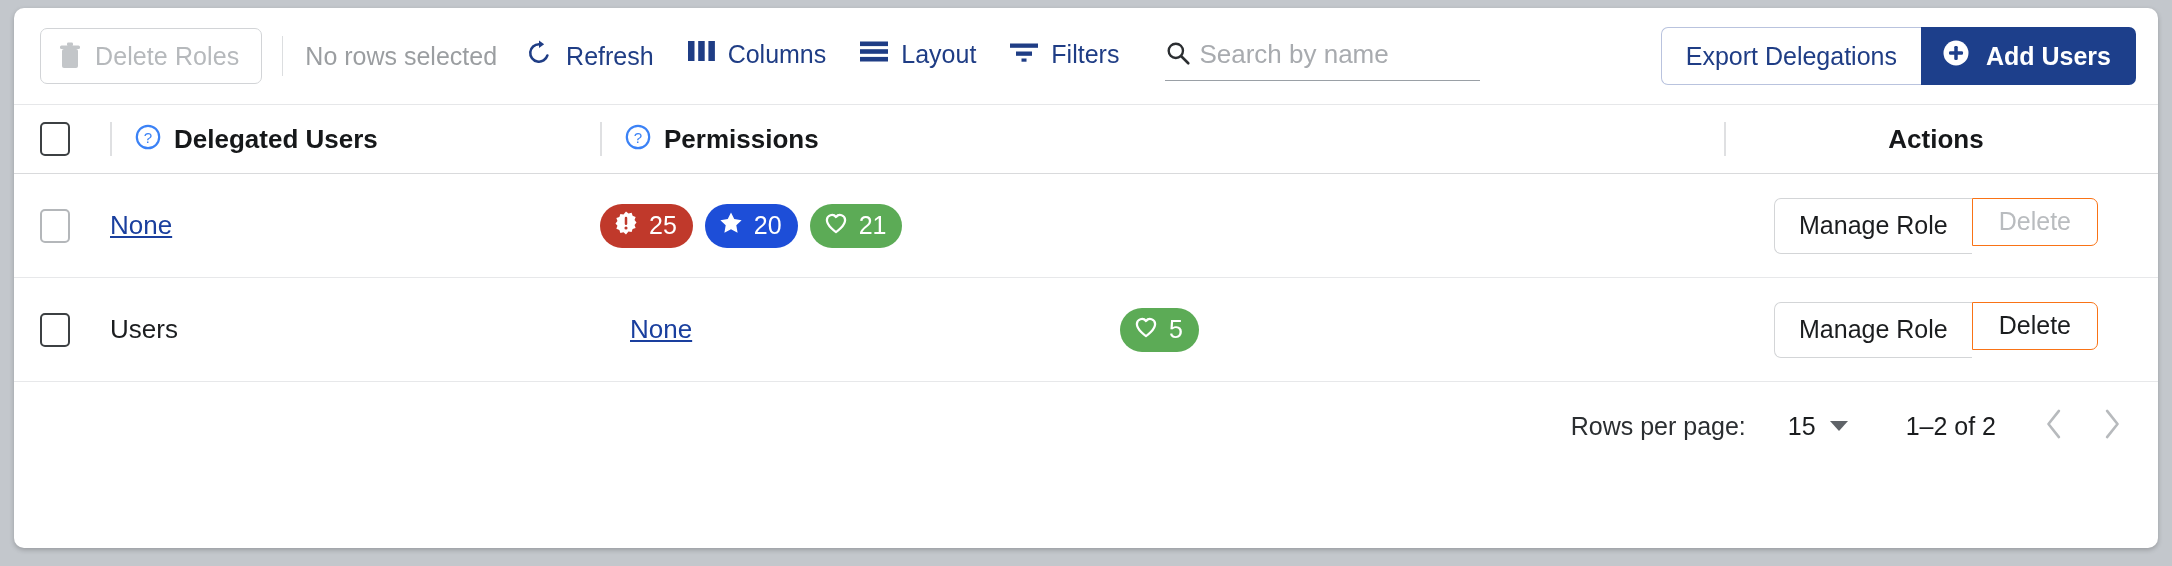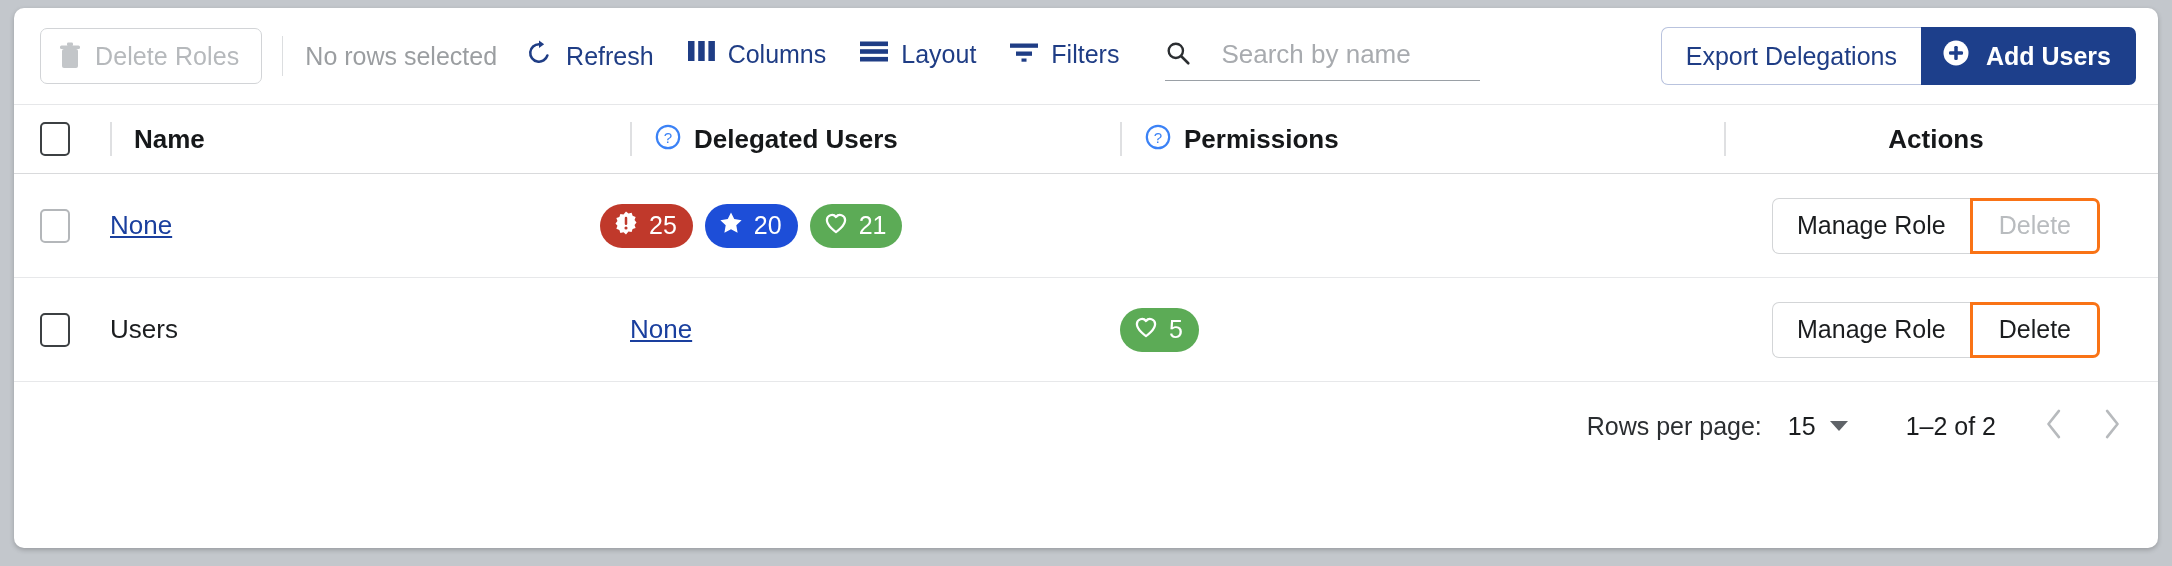--- a/index.html
+++ b/index.html
@@ -61,21 +61,21 @@
     margin-right: 34px;
     background: none; border: 0; padding: 0;
     font-family: inherit;
     cursor: pointer;
   }
   .tool-item:last-child { margin-right: 0; }
 
   .search-wrap {
     margin-left: 46px;
     width: 315px;
-    display: flex; align-items: center; gap: 28px;
+    display: flex; align-items: center; gap: 6px;
     border-bottom: 1.5px solid #9aa0a6;
     height: 50px;
     padding-bottom: 2px;
   }
   .search-input {
     border: 0; outline: 0;
     font-size: 26px;
     font-family: inherit;
     color: #3c4043;
     width: 100%;
@@ -192,45 +192,45 @@
     border-right: 0;
     border-radius: 7px 0 0 7px;
     background: #fff;
     color: #1b1d1f;
     font-size: 25px;
     white-space: nowrap;
     font-family: inherit;
     cursor: pointer;
   }
   .btn-del {
-    height: 56px;
+    height: 48px;
     display: flex; align-items: center;
     padding: 0 26px;
-    border: 3px solid #f97316;
+    border: 1px solid #f97316;
     border-radius: 0 7px 7px 0;
     background: #fff;
     color: #1b1d1f;
     font-size: 25px;
     white-space: nowrap;
     font-family: inherit;
     cursor: pointer;
   }
   .btn-del.disabled { color: #b9bcbf; }
 
   
   .tfoot {
     display: flex; align-items: center; justify-content: flex-end;
     height: 88px;
     padding-right: 34px;
     gap: 0;
   }
   .rpp-label { font-size: 25px; color: #2b2e31; white-space: nowrap; }
   .rpp-select {
     display: flex; align-items: center; gap: 14px;
-    margin-left: 26px;
+    margin-left: 42px;
     font-size: 25px; color: #1b1d1f;
     cursor: pointer;
   }
   .caret {
     width: 0; height: 0;
     border-left: 9px solid transparent;
     border-right: 9px solid transparent;
     border-top: 10px solid #5f6368;
   }
   .range { font-size: 25px; color: #1b1d1f; margin-left: 58px; white-space: nowrap; }
@@ -329,24 +329,20 @@
           </svg>
         </span>
         <span>Add Users</span>
       </button>
     </div>
   </div>
 
   <div class="thead">
     <div class="c-check">
       <span class="cb"></span>
-    </div>
-    <div class="c-name">
-      <span class="col-divider"></span>
-      <span class="th-label">Name</span>
     </div>
     <div class="c-deleg">
       <span class="col-divider"></span>
       <span class="help-icon">
         <svg width="28" height="28" viewBox="0 0 24 24" aria-hidden="true">
           <circle cx="12" cy="12" r="9.6" fill="none" stroke="#3b82f6" stroke-width="1.9"></circle>
           <text x="12" y="17" text-anchor="middle" font-size="13" font-family="Liberation Sans, sans-serif" fill="#3b82f6">?</text>
         </svg>
       </span>
       <span class="th-label">Delegated Users</span>

